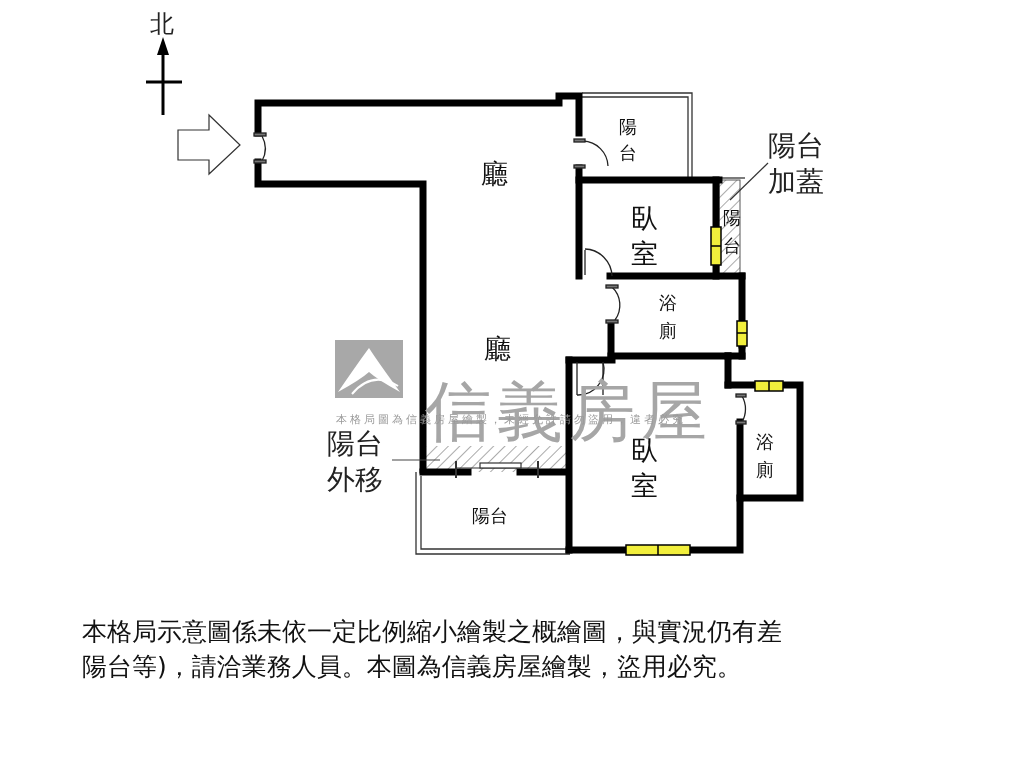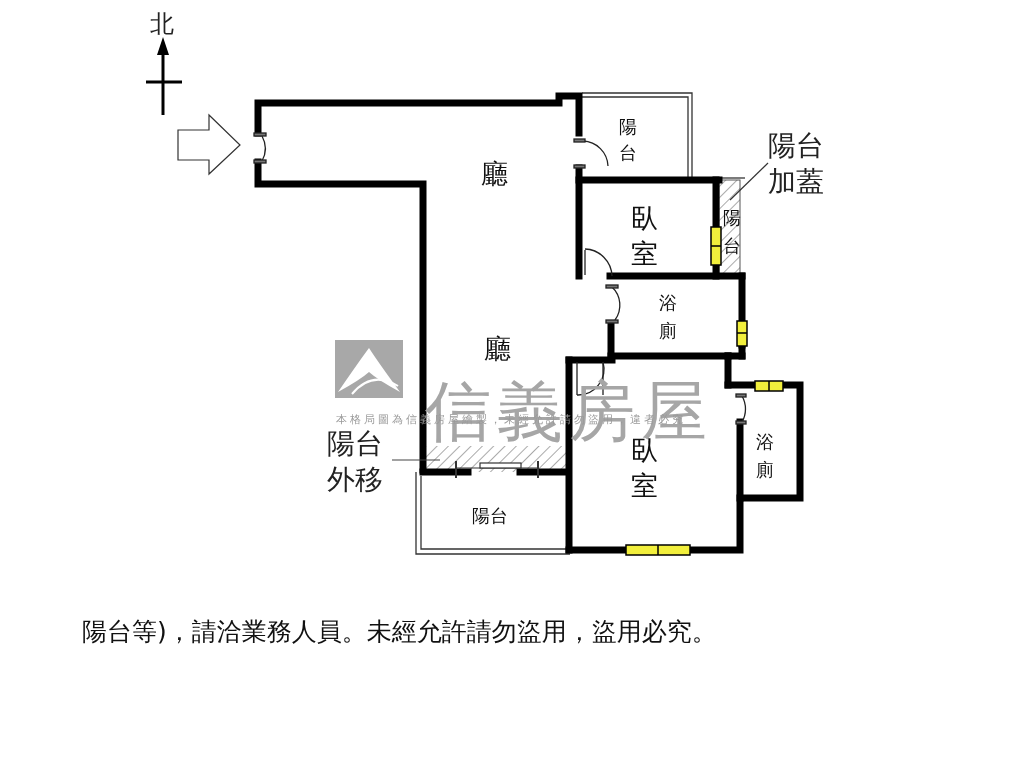--- a/index.html
+++ b/index.html
@@ -146,14 +146,15 @@
 <div class="room-label sm" style="left:756px; top:428px; line-height:28px;">浴
 廁</div>
 <div class="room-label sm" style="left:472px; top:506px;">陽台</div>
 
 <div class="room-label callout" style="left:768px; top:128px; line-height:36px; text-align:left;">陽台
 加蓋</div>
 <div class="room-label callout" style="left:327px; top:426px; line-height:36px; text-align:left;">陽台
 外移</div>
 
 <div class="disclaimer">
-  <div>陽台等)，請洽業務人員。未經允許請勿盜用，盜用必究。</div>
+  <div>本格局示意圖係未依一定比例縮小繪製之概繪圖，與實況仍有差</div>
+  <div>陽台等)，請洽業務人員。本圖為信義房屋繪製，盜用必究。</div>
 </div>
 
 </body></html>

